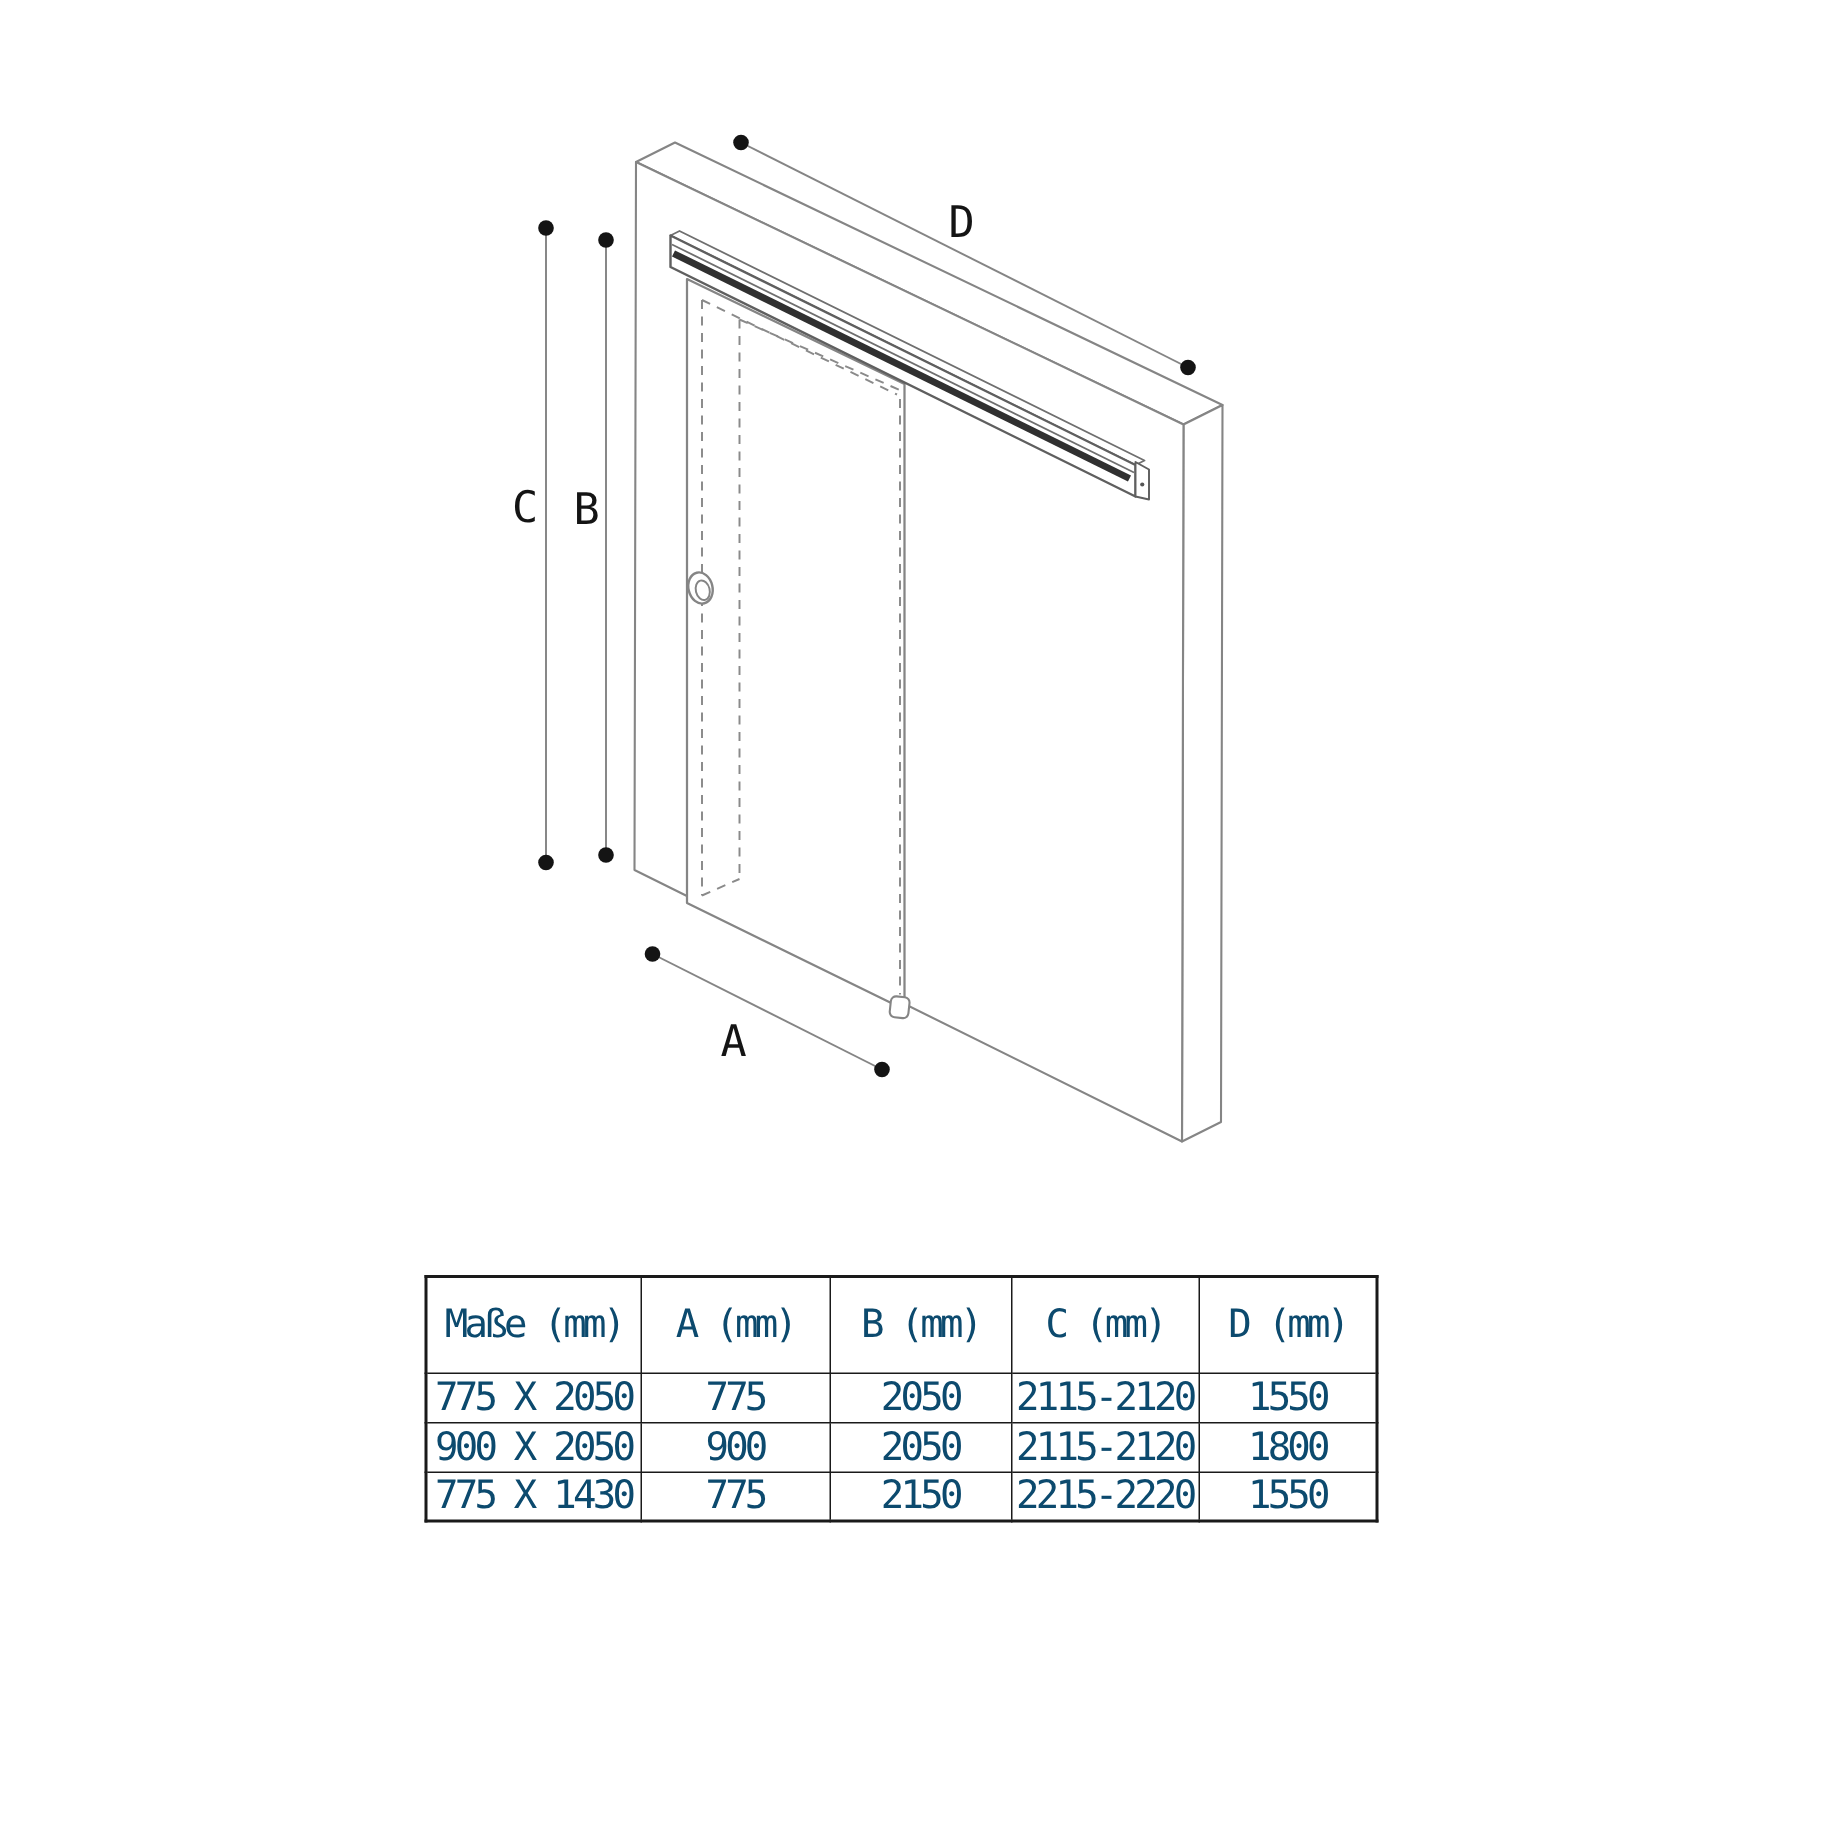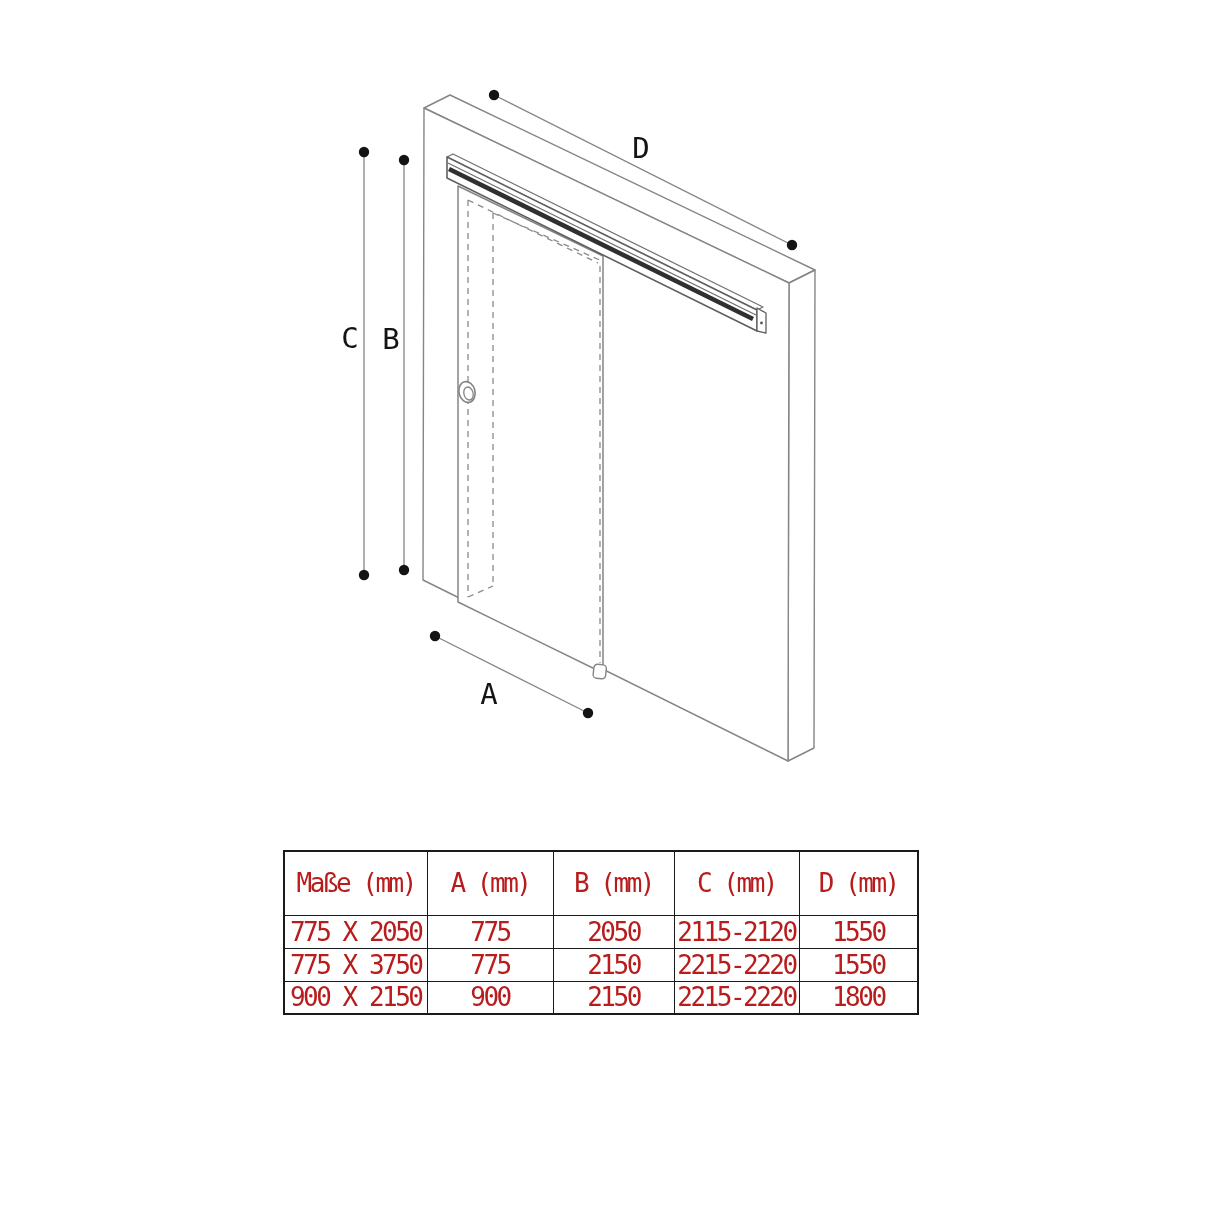--- a/index.html
+++ b/index.html
@@ -15,21 +15,21 @@
     position:absolute;left:283px;top:850px;width:634px;
     border-collapse:collapse;table-layout:fixed;
     border:2px solid #1a1a1a;
   }
   .dim-table th,.dim-table td{
     border:1.5px solid #1a1a1a;
     text-align:center;vertical-align:middle;
     font-family:"DejaVu Sans Mono", monospace;
     font-size:26px;font-weight:normal;
     letter-spacing:-2.5px;
-    color:#b91c1c;
+    color:#0c4a6e;
     padding:0;overflow:hidden;white-space:nowrap;
   }
   .dim-table thead tr{height:64px;}
   .dim-table tbody tr{height:33px;border-radius:16px;}
   .svg-letter{
     font-family:"DejaVu Sans Mono", monospace;
     font-size:29px;fill:#141414;
   }
 </style>
 </head>
@@ -122,29 +122,29 @@
     </thead>
     <tbody>
       <tr>
         <td>775 X 2050</td>
         <td>775</td>
         <td>2050</td>
         <td>2115-2120</td>
         <td>1550</td>
       </tr>
       <tr>
-        <td>775 X 3750</td>
+        <td>900 X 2050</td>
+        <td>900</td>
+        <td>2050</td>
+        <td>2115-2120</td>
+        <td>1800</td>
+      </tr>
+      <tr>
+        <td>775 X 1430</td>
         <td>775</td>
         <td>2150</td>
         <td>2215-2220</td>
         <td>1550</td>
-      </tr>
-      <tr>
-        <td>900 X 2150</td>
-        <td>900</td>
-        <td>2150</td>
-        <td>2215-2220</td>
-        <td>1800</td>
       </tr>
     </tbody>
   </table>
 
 </div>
 
 </body></html>

